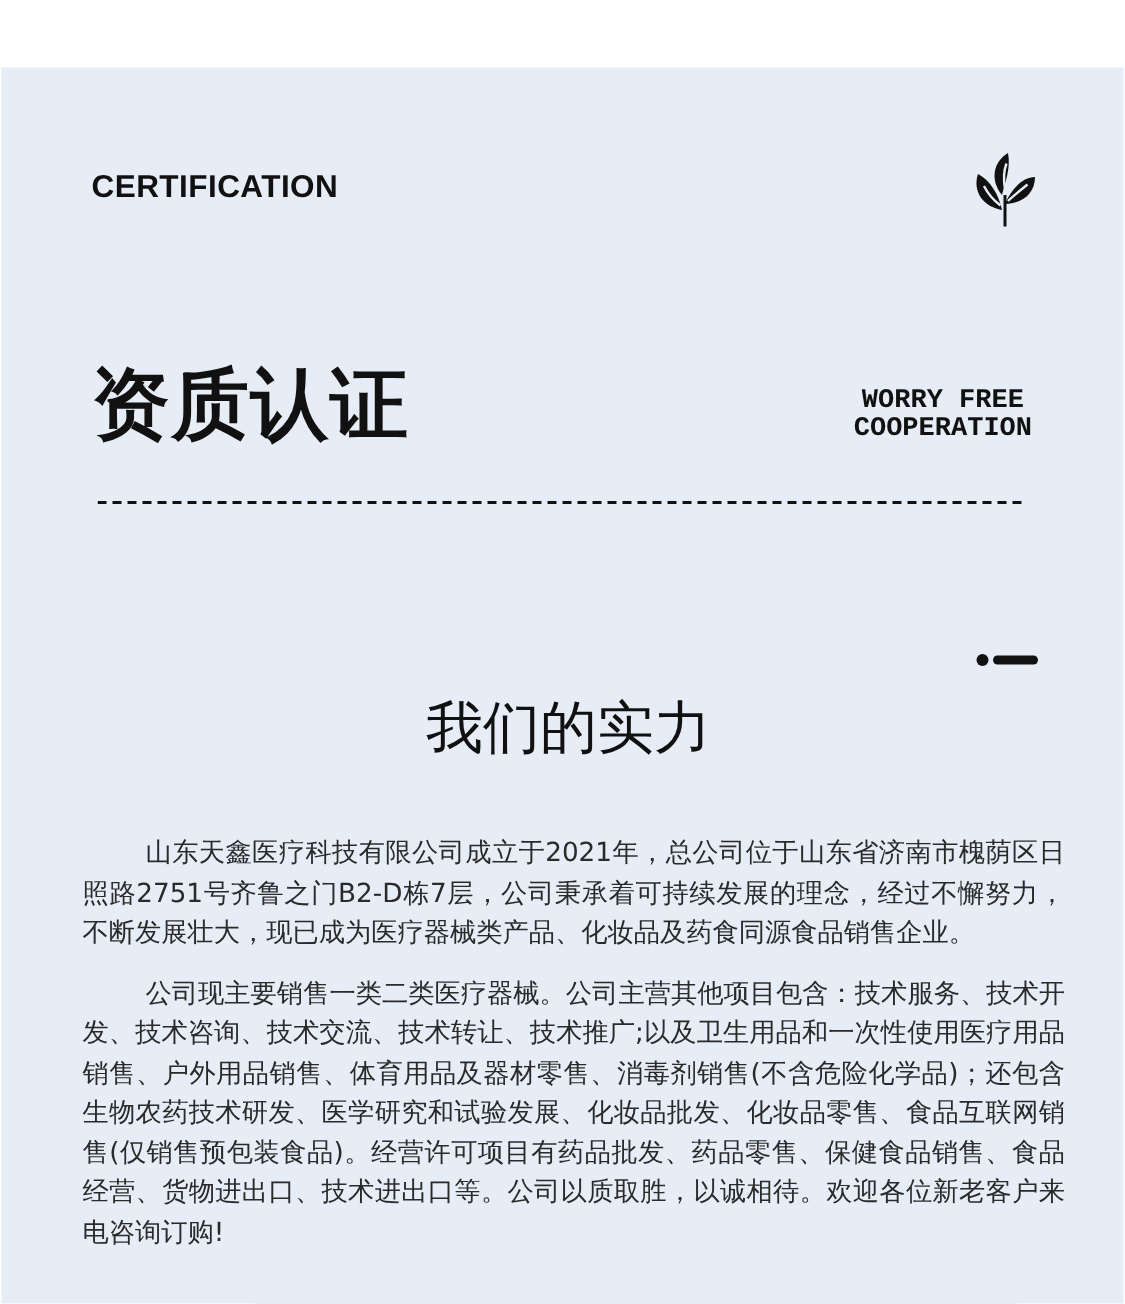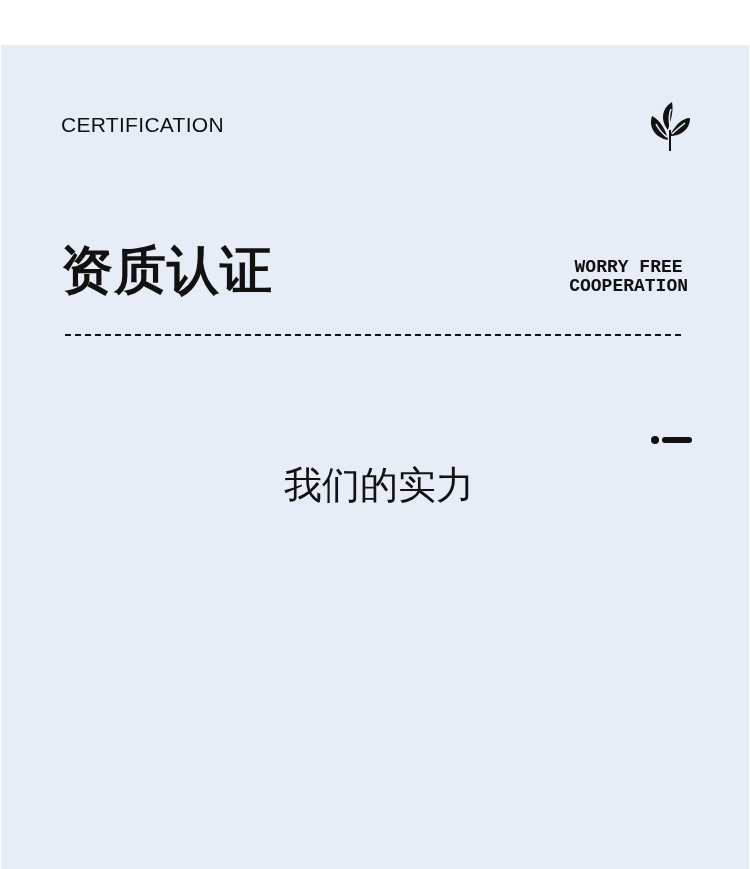--- a/index.html
+++ b/index.html
@@ -21,21 +21,21 @@
       top: 45px;
       width: 748px;
       height: 824px;
       background: #e6edf6;
     }
     .cert-label {
       position: absolute;
       left: 61px;
       top: 112px;
       font-family: "Liberation Sans", sans-serif;
-      font-weight: 400;
+      font-weight: 700;
       font-size: 21px;
       letter-spacing: 0.3px;
       color: #111;
       line-height: 26px;
     }
     .leaf {
       position: absolute;
       left: 648px;
       top: 100px;
       width: 44px;
@@ -159,13 +159,15 @@
 <div class="dash-line"></div>
 
 <div class="dot-dash">
   <div class="dot"></div>
   <div class="bar"></div>
 </div>
 
 <div class="section-title">我们的实力</div>
 
 <div class="body-text">
+  <p>山东天鑫医疗科技有限公司成立于2021年，总公司位于山东省济南市槐荫区日照路2751号齐鲁之门B2-D栋7层，公司秉承着可持续发展的理念，经过不懈努力，不断发展壮大，现已成为医疗器械类产品、化妆品及药食同源食品销售企业。</p>
+  <p>公司现主要销售一类二类医疗器械。公司主营其他项目包含：技术服务、技术开发、技术咨询、技术交流、技术转让、技术推广;以及卫生用品和一次性使用医疗用品销售、户外用品销售、体育用品及器材零售、消毒剂销售(不含危险化学品)；还包含生物农药技术研发、医学研究和试验发展、化妆品批发、化妆品零售、食品互联网销售(仅销售预包装食品)。经营许可项目有药品批发、药品零售、保健食品销售、食品经营、货物进出口、技术进出口等。公司以质取胜，以诚相待。欢迎各位新老客户来电咨询订购!</p>
 </div>
 
 </body></html>

